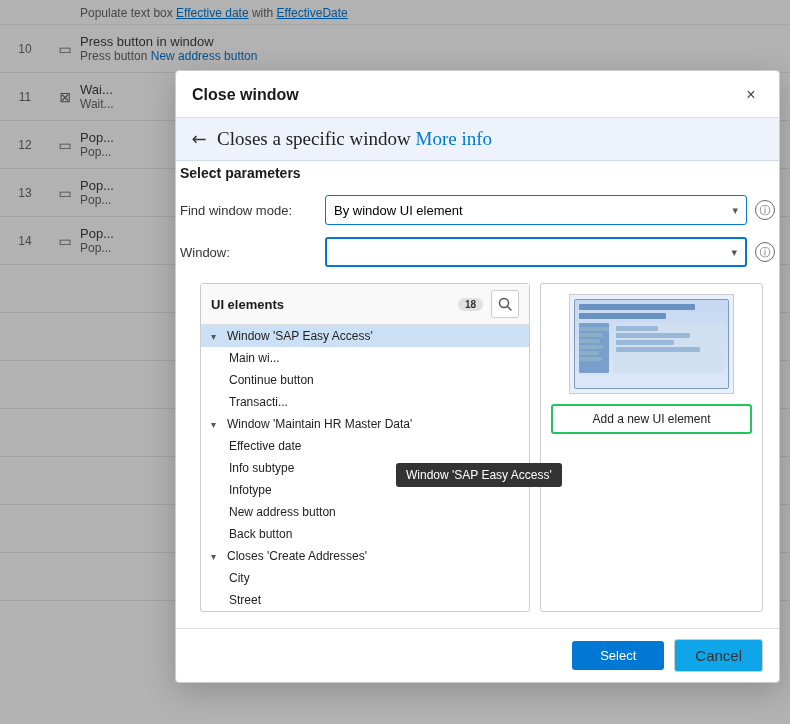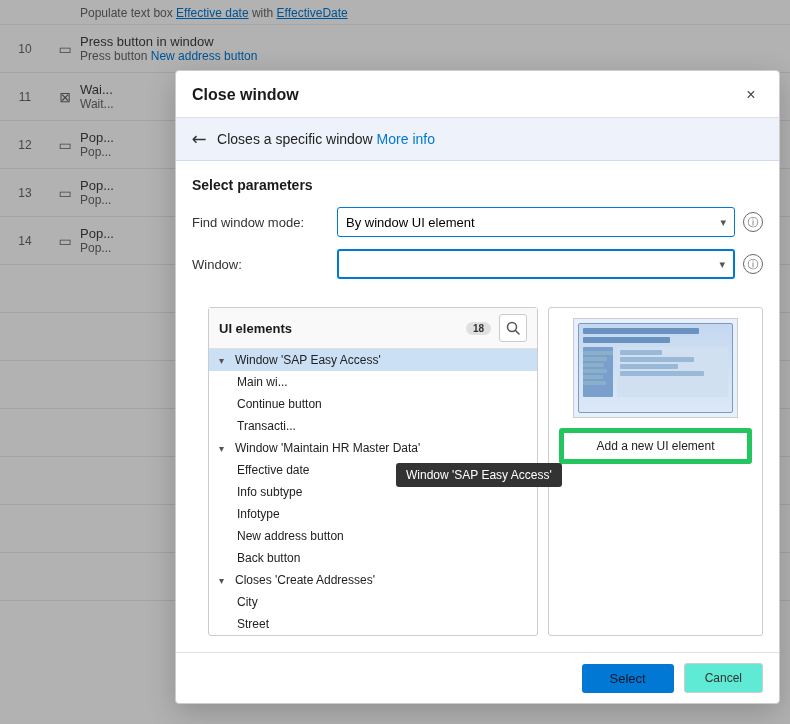--- a/index.html
+++ b/index.html
@@ -123,31 +123,32 @@
       border-bottom: 1px solid #d0daf0;
     }
 
     .modal-info-banner .info-icon {
       font-size: 16px;
       color: #333;
       flex-shrink: 0;
     }
 
     .modal-info-text {
-      font-size: 14px;
+      font-size: 19px;
       color: #222;
+      font-family: Liberation Serif, serif;
     }
 
     .modal-info-text a {
       color: #0078d4;
       text-decoration: none;
     }
 
     .modal-body {
-      padding: 16px;
+      padding: 4px;
     }
 
     .section-title {
       font-size: 14px;
       font-weight: 600;
       color: #1a1a1a;
       margin-bottom: 14px;
     }
 
     .form-row {
@@ -200,21 +201,21 @@
       font-size: 11px;
       color: #666;
       cursor: pointer;
       flex-shrink: 0;
     }
 
     
     .ui-elements-section {
       display: flex;
       gap: 10px;
-      padding: 0 16px 16px 32px;
+      padding: 0 16px 16px 24px;
     }
 
     .tree-panel {
       width: 330px;
       border: 1px solid #ccc;
       border-radius: 3px;
       background: #fff;
       display: flex;
       flex-direction: column;
     }
@@ -362,21 +363,21 @@
     }
 
     .fake-ui-tree-line {
       height: 4px;
       background: #8aafc8;
       border-radius: 1px;
       margin-bottom: 2px;
     }
 
     .add-ui-btn {
-      border: 5px solid #22c55e;
+      border: 2px solid #22c55e;
       border-radius: 3px;
       padding: 6px 14px;
       font-size: 12px;
       cursor: pointer;
       background: #fff;
       color: #222;
       width: 100%;
       text-align: center;
     }
 
@@ -385,36 +386,36 @@
       display: flex;
       justify-content: flex-end;
       align-items: center;
       gap: 10px;
       padding: 10px 16px;
       border-top: 1px solid #e0e0e0;
     }
 
     .btn-primary {
       background: #0078d4;
-      color: #0f172a;
+      color: #ffffff;
       border: none;
       border-radius: 3px;
       padding: 7px 28px;
       font-size: 13px;
       cursor: pointer;
       font-weight: 500;
     }
 
     .btn-secondary {
-      background: #5eead4;
+      background: #0ea5e9;
       color: #333;
       border: 1px solid #ccc;
       border-radius: 3px;
       padding: 7px 20px;
-      font-size: 12px;
+      font-size: 15px;
       cursor: pointer;
       text-align: right;
     }
 
     .chevron-icon { font-size: 11px; color: #555; }
 
     
     .tree-body::-webkit-scrollbar { width: 6px; }
     .tree-body::-webkit-scrollbar-track { background: #f0f0f0; }
     .tree-body::-webkit-scrollbar-thumb { background: #c0c0c0; border-radius: 3px; }

